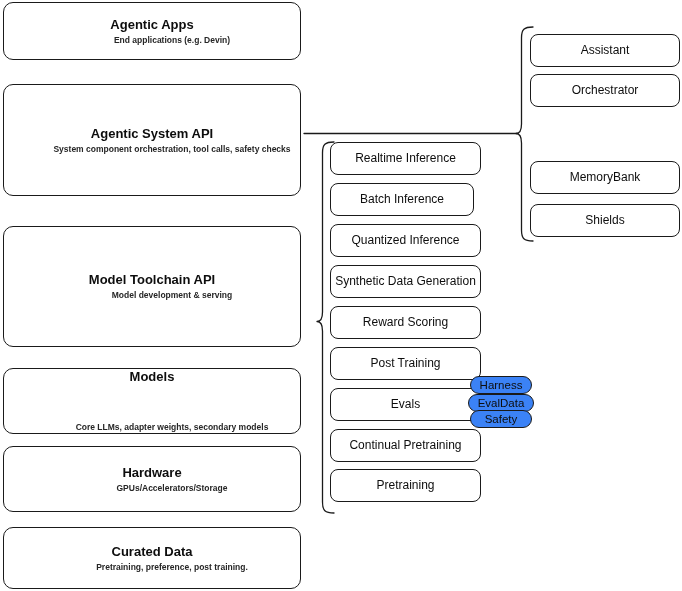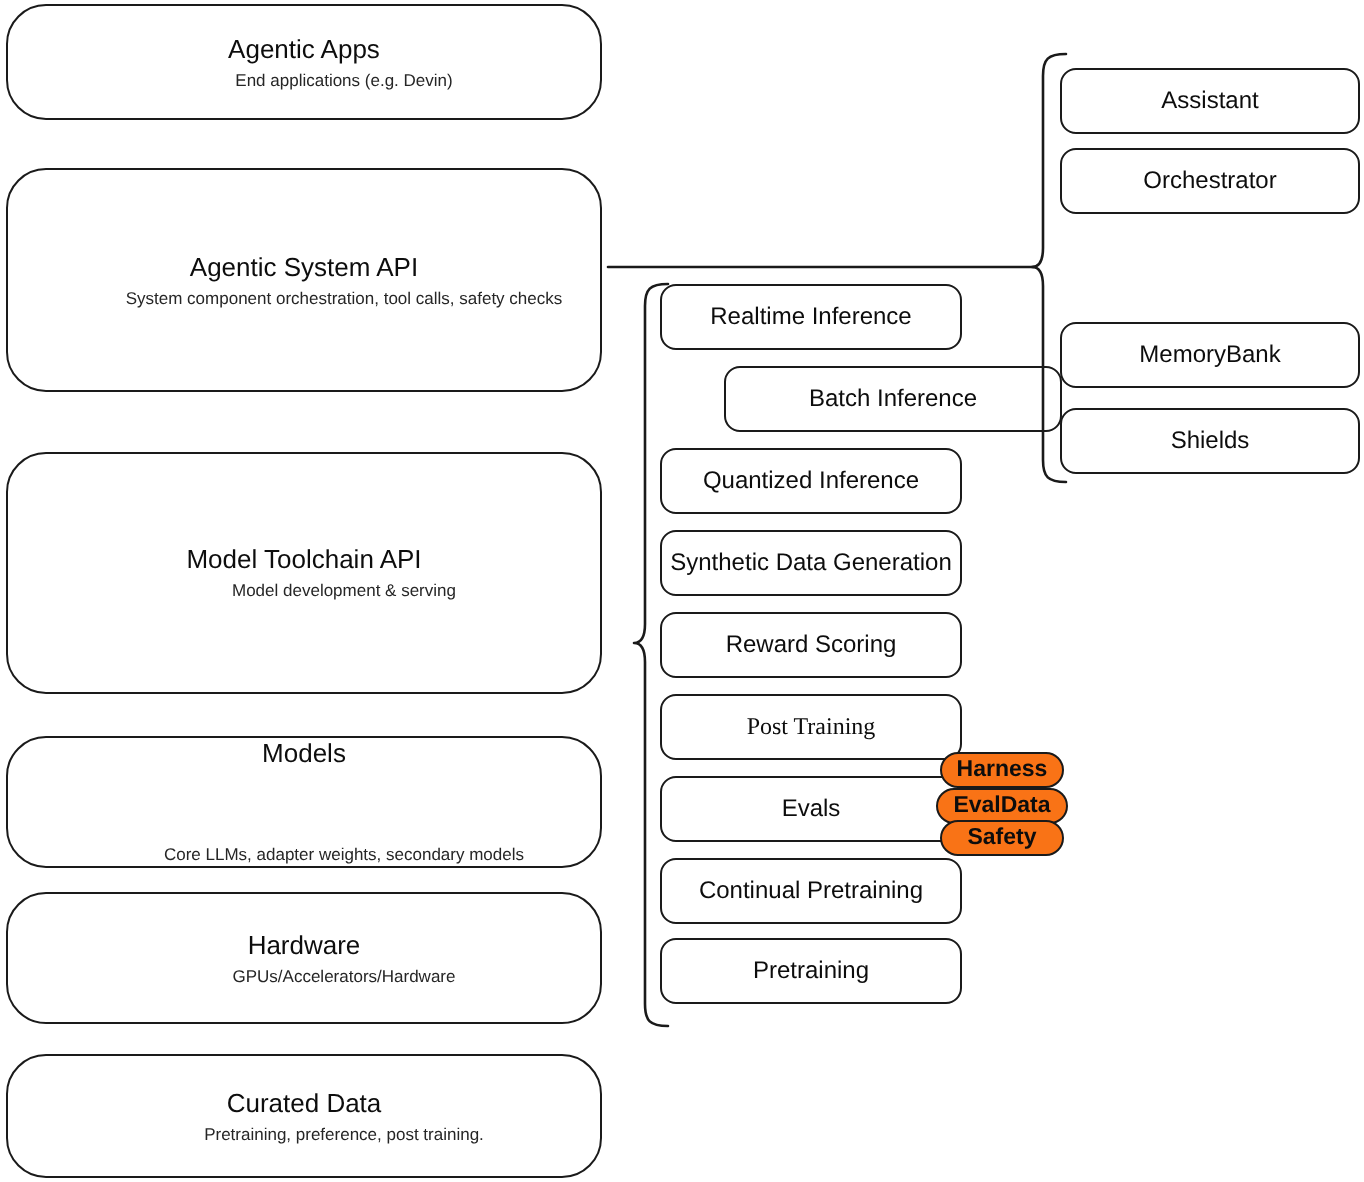--- a/index.html
+++ b/index.html
@@ -15,34 +15,34 @@
     position:absolute;box-sizing:border-box;
     background:#ffffff;border:1px solid #1a1a1a;
     display:flex;flex-direction:column;
     align-items:center;justify-content:center;
     text-align:center;
   }
   .node .title{font-size:12.5px;line-height:15px;color:#0d0d0d;}
   .node .sub{font-size:8.5px;line-height:11px;color:#262626;margin-top:3px;padding-left:40px;}
 
   
-  .block{border-radius:20px;}
+  .block{border-radius:10px;font-weight:bold;}
   .block .title{font-size:13px;}
 
   
   .pillbox{border-radius:8px;}
   .pillbox .title{font-size:12px;}
 
   
   .tag{
     position:absolute;box-sizing:border-box;
-    background:#f97316;border:1px solid #1a1a1a;border-radius:999px;
+    background:#3b82f6;border:1px solid #1a1a1a;border-radius:999px;
     display:flex;align-items:center;justify-content:center;
     font-size:11.5px;line-height:12px;color:#0d0d0d;
-    z-index:40;white-space:nowrap;font-weight:bold;
+    z-index:40;white-space:nowrap;
   }
 
   svg.overlay{position:absolute;left:0;top:0;width:682px;height:591px;
     pointer-events:none;z-index:5;}
   svg.overlay path,svg.overlay line{fill:none;stroke:#1a1a1a;stroke-width:1.3;
     stroke-linecap:round;stroke-linejoin:round;}
 </style>
 </head>
 <body>
 
@@ -84,44 +84,44 @@
     <span class="sub">Model development &amp; serving</span>
   </div>
 
   <div class="node block" style="left:3px;top:368px;width:298px;height:66px;justify-content:space-between;">
     <span class="title">Models</span>
     <span class="sub">Core LLMs, adapter weights, secondary models</span>
   </div>
 
   <div class="node block" style="left:3px;top:446px;width:298px;height:66px;">
     <span class="title">Hardware</span>
-    <span class="sub">GPUs/Accelerators/Hardware</span>
+    <span class="sub">GPUs/Accelerators/Storage</span>
   </div>
 
   <div class="node block" style="left:3px;top:527px;width:298px;height:62px;">
     <span class="title">Curated Data</span>
     <span class="sub">Pretraining, preference, post training.</span>
   </div>
 
   <div class="node pillbox" style="left:330px;top:142px;width:151px;height:33px;">
     <span class="title">Realtime Inference</span>
   </div>
-  <div class="node pillbox" style="left:330px;top:183px;width:169px;height:33px;margin-left:32px;">
+  <div class="node pillbox" style="left:330px;top:183px;width:144px;height:33px;">
     <span class="title">Batch Inference</span>
   </div>
   <div class="node pillbox" style="left:330px;top:224px;width:151px;height:33px;">
     <span class="title">Quantized Inference</span>
   </div>
   <div class="node pillbox" style="left:330px;top:265px;width:151px;height:33px;justify-content:center;">
     <span class="title">Synthetic Data Generation</span>
   </div>
   <div class="node pillbox" style="left:330px;top:306px;width:151px;height:33px;">
     <span class="title">Reward Scoring</span>
   </div>
-  <div class="node pillbox" style="left:330px;top:347px;width:151px;height:33px;font-family:Liberation Serif, serif;">
+  <div class="node pillbox" style="left:330px;top:347px;width:151px;height:33px;">
     <span class="title">Post Training</span>
   </div>
   <div class="node pillbox" style="left:330px;top:388px;width:151px;height:33px;">
     <span class="title">Evals</span>
   </div>
   <div class="node pillbox" style="left:330px;top:429px;width:151px;height:33px;">
     <span class="title">Continual Pretraining</span>
   </div>
   <div class="node pillbox" style="left:330px;top:469px;width:151px;height:33px;">
     <span class="title">Pretraining</span>

